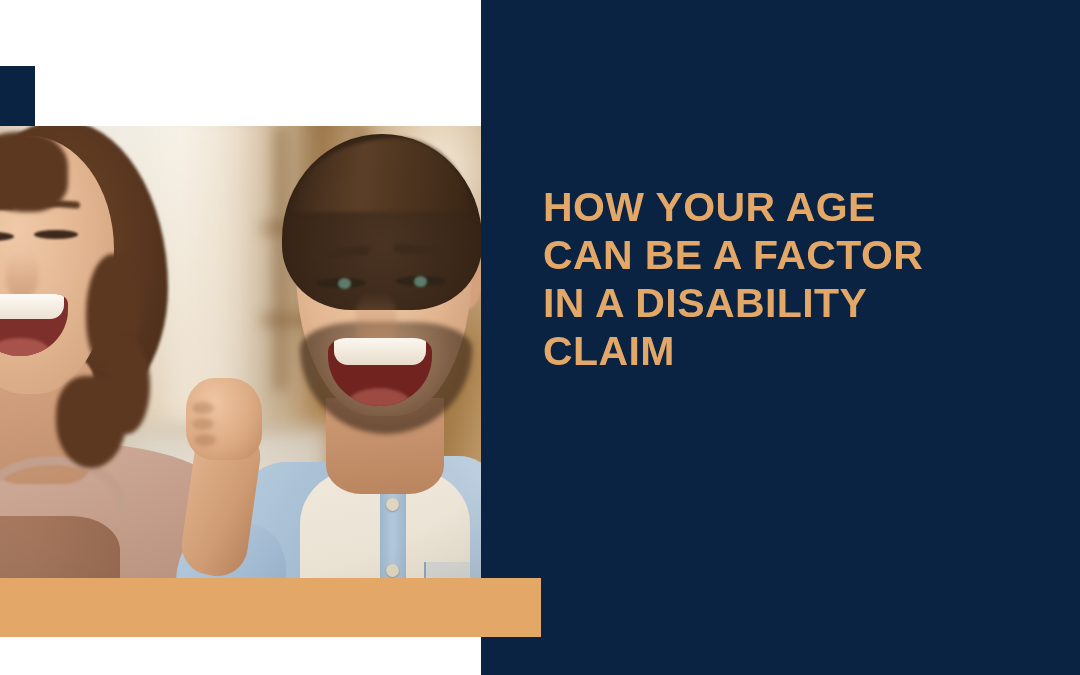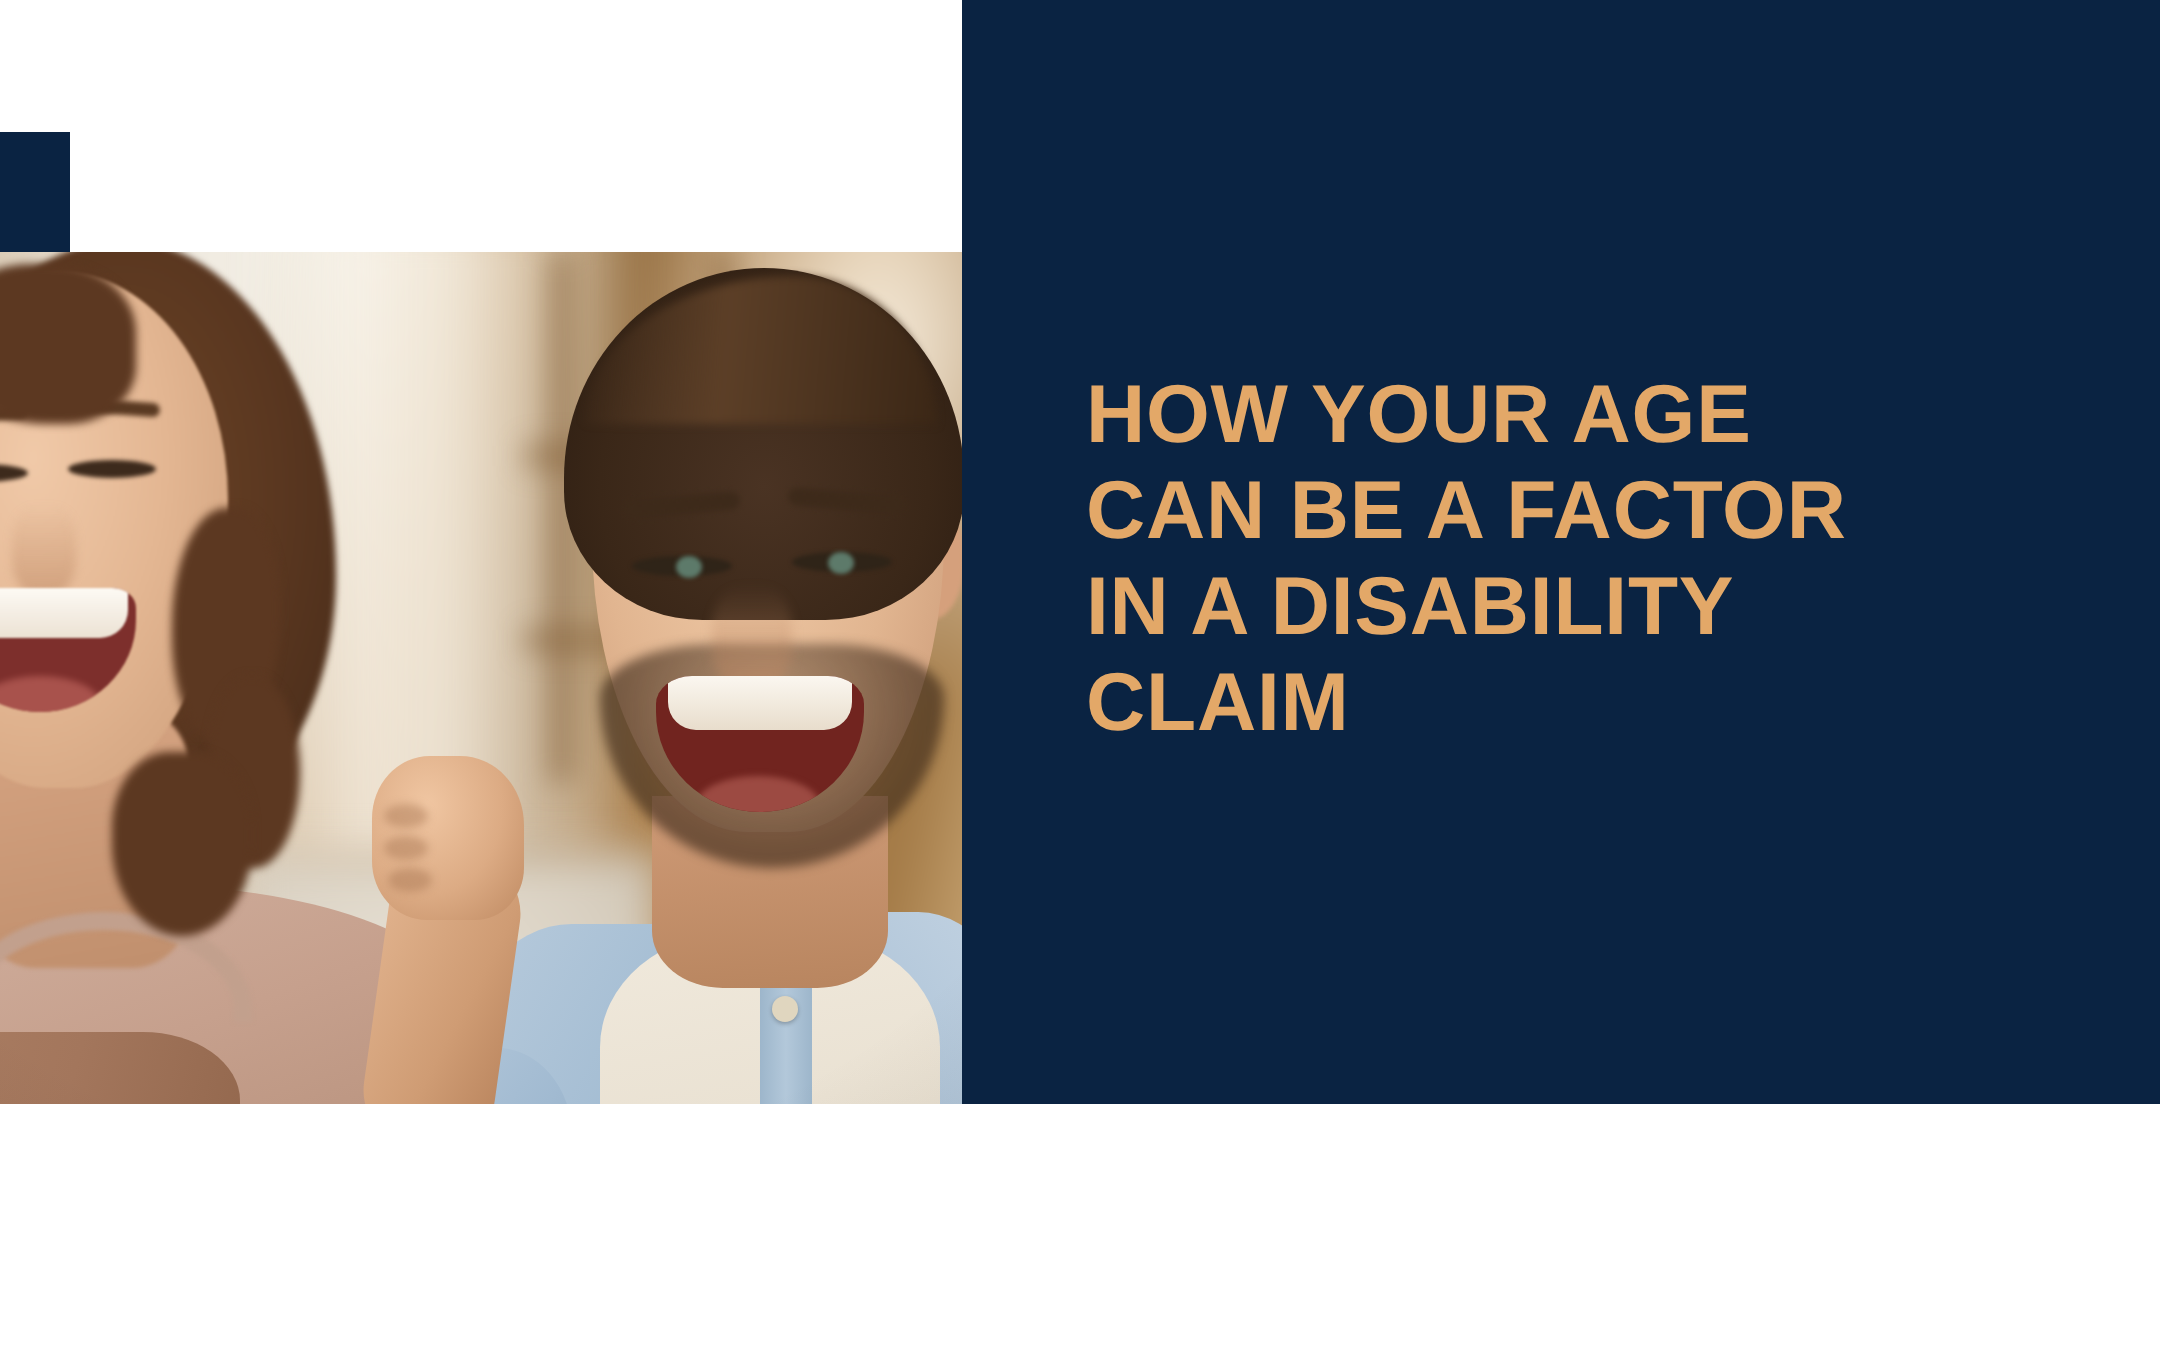--- a/index.html
+++ b/index.html
@@ -6,21 +6,21 @@
     margin: 0;
     padding: 0;
     background: #ffffff;
   }
   body {
     font-family: "Liberation Sans", sans-serif;
   }
   #stage {
     position: relative;
     width: 1080px;
-    height: 552px;
+    height: 675px;
     overflow: hidden;
     background: #ffffff;
   }
 
   
   .accent-square {
     position: absolute;
     left: 0;
     top: 66px;
     width: 35px;

